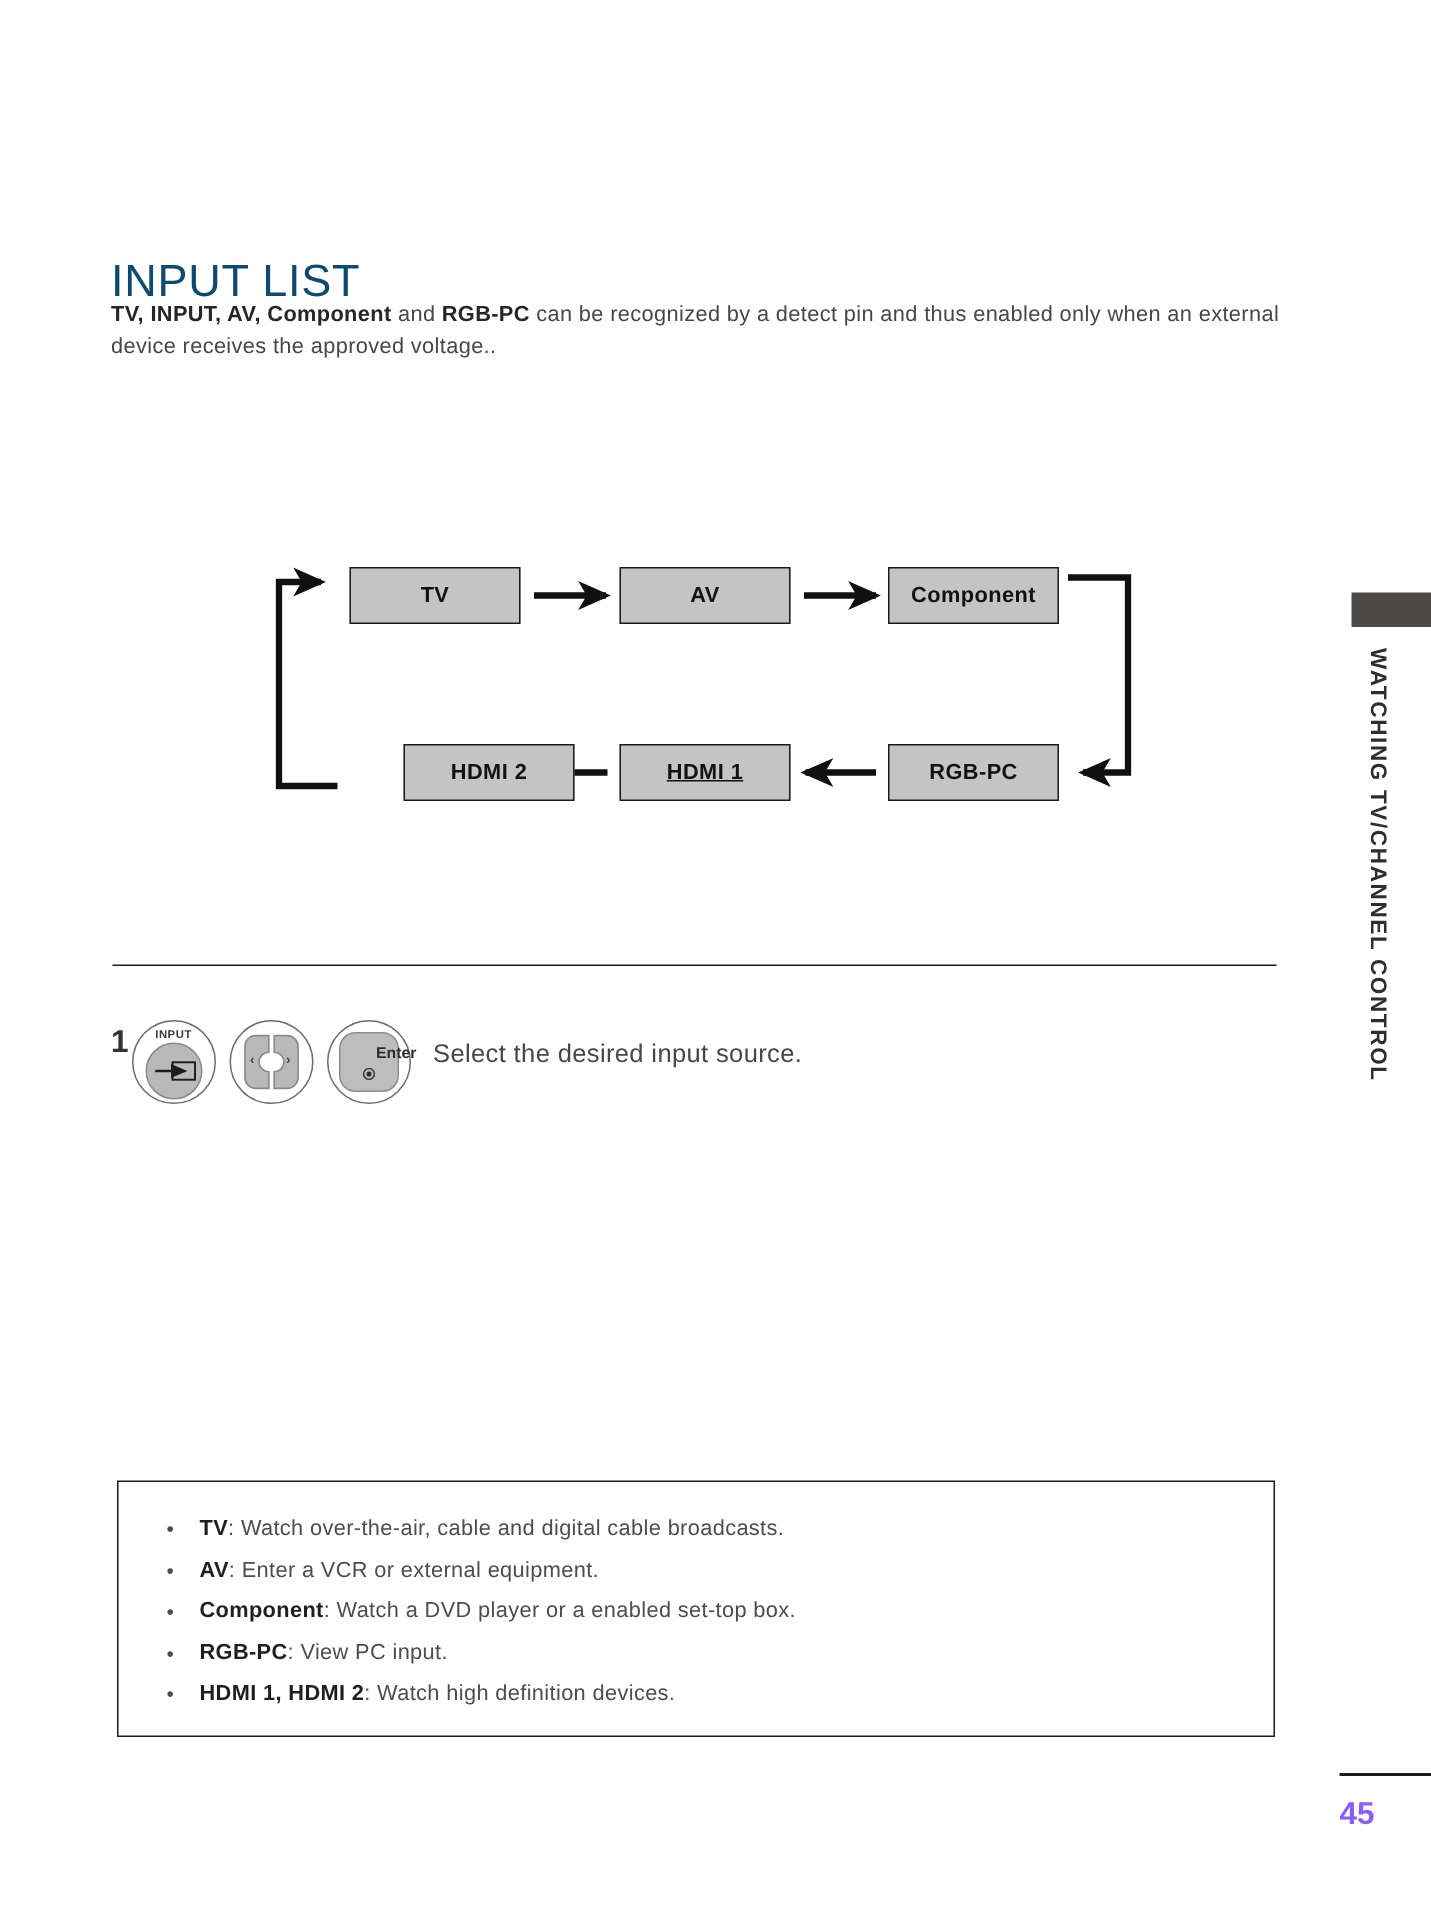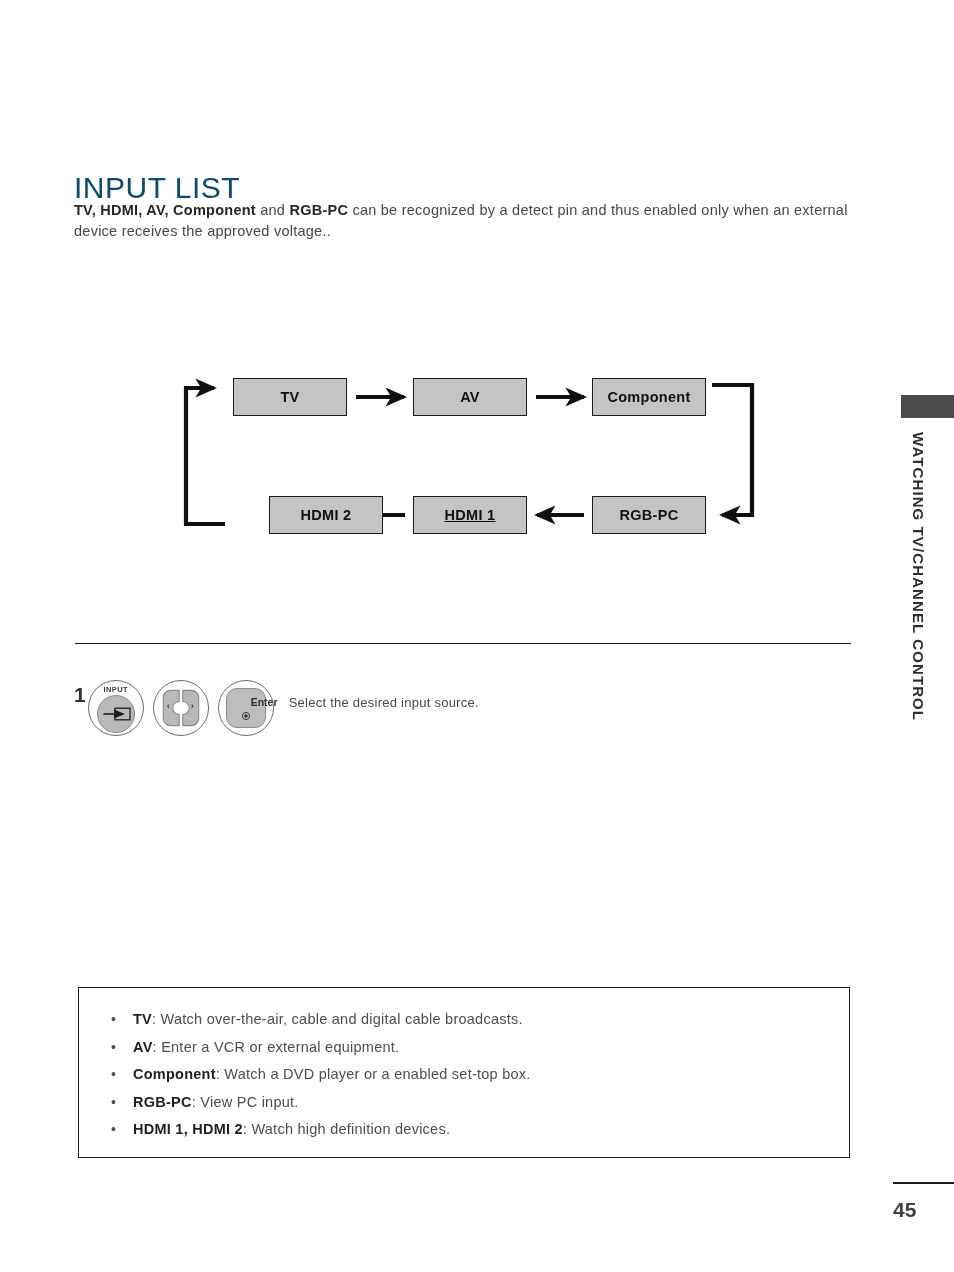--- a/index.html
+++ b/index.html
@@ -179,21 +179,21 @@
   }
   #btn-enter .ent-dot {
     position: absolute;
     top: 31px; left: 50%;
     margin-left: -4px;
     width: 8px; height: 8px;
   }
   #step-text {
     margin-left: 6px;
     margin-top: 12px;
-    font-size: 13px;
+    font-size: 17px;
     line-height: 22px;
     letter-spacing: 0.25px;
     color: #474747;
     white-space: nowrap;
   }
   #step-text b { font-weight: bold; color: #1f1f1f; }
 
   
   #notes-box {
     position: absolute;
@@ -261,29 +261,29 @@
     border-top: 2px solid #1d1d1d;
   }
   #page-number {
     position: absolute;
     left: 893px;
     top: 1198px;
     width: 48px;
     text-align: left;
     font-size: 21px;
     font-weight: bold;
-    color: #404040;
+    color: #8b5cf6;
   }
 </style>
 </head>
 <body>
 
 <div id="page-title">INPUT LIST</div>
 
-<div id="intro"><b>TV, HDMI, AV, Component</b><span> and </span><b>RGB-PC</b><span> can be recognized by a detect pin and thus enabled only when an external device receives the approved voltage..</span></div>
+<div id="intro"><b>TV, INPUT, AV, Component</b><span> and </span><b>RGB-PC</b><span> can be recognized by a detect pin and thus enabled only when an external device receives the approved voltage..</span></div>
 
 <div id="diagram">
 
   <svg class="arrow-svg" viewBox="0 0 954 1272" xmlns="http://www.w3.org/2000/svg">
     <defs>
       <marker id="ah-r" viewBox="0 0 10 10" refX="8.5" refY="5" markerWidth="5.2" markerHeight="5.2" orient="auto-start-reverse">
         <path d="M 0 0.6 L 10 5 L 0 9.4 L 2.6 5 Z" fill="#101010"></path>
       </marker>
     </defs>
 

